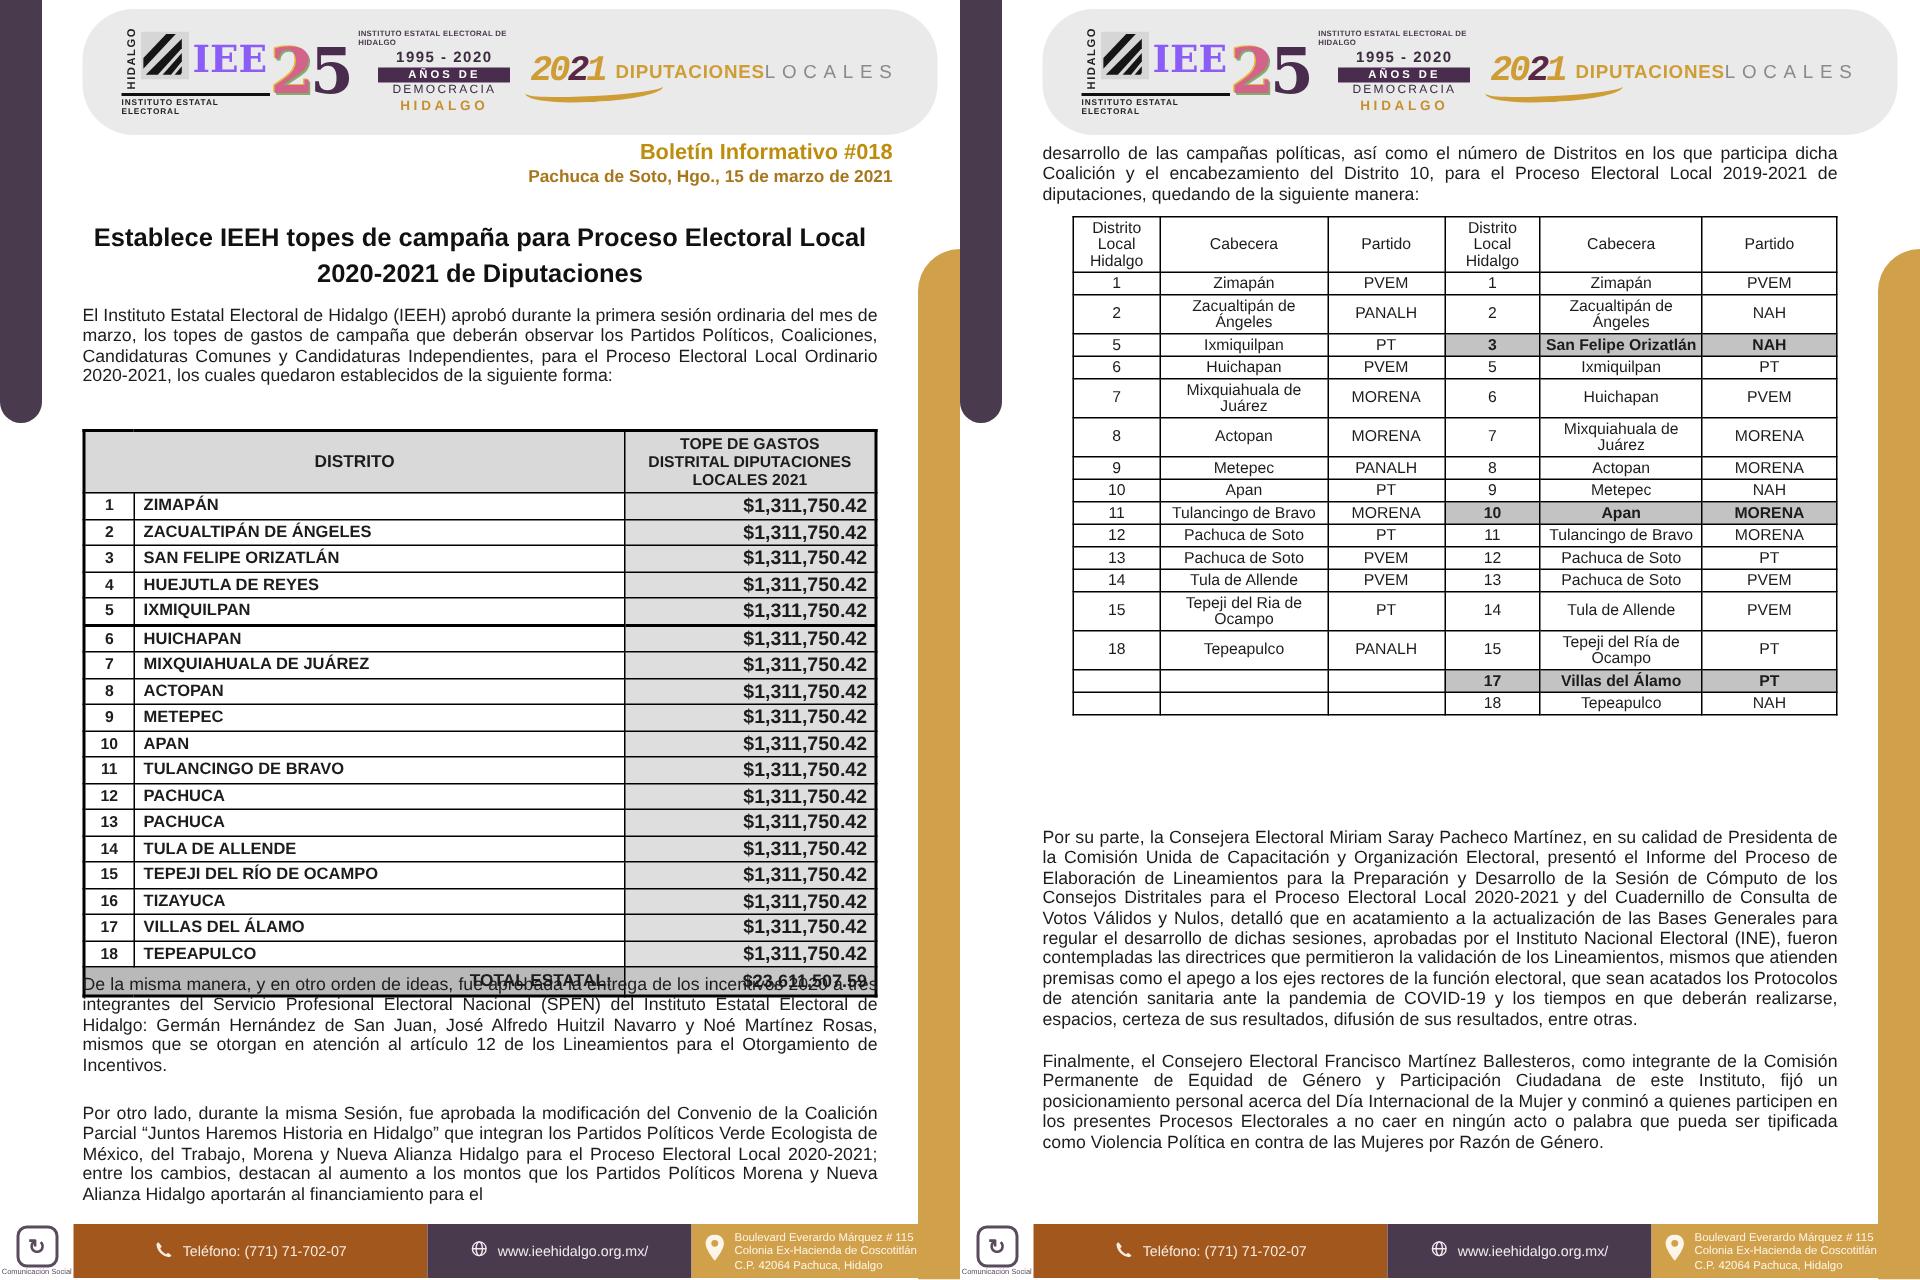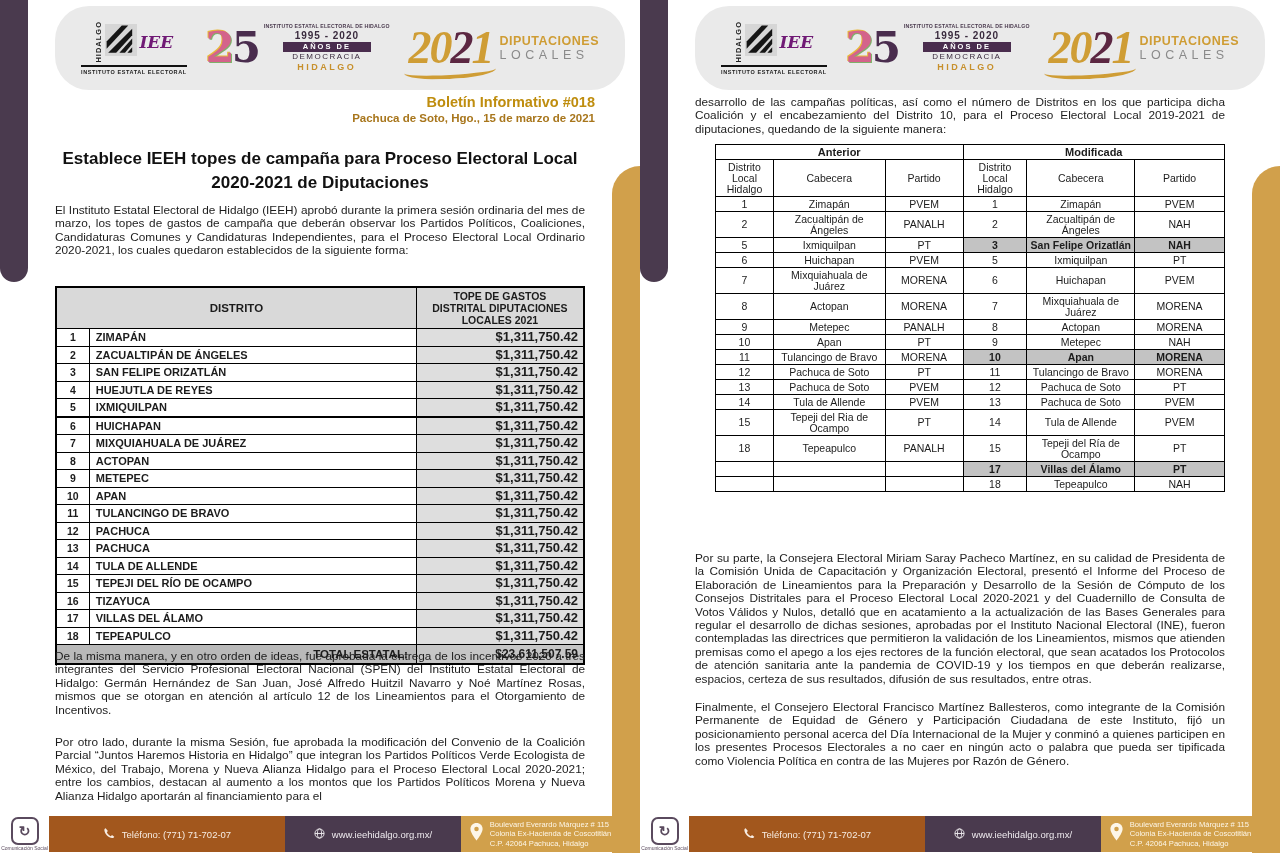--- a/index.html
+++ b/index.html
@@ -17,44 +17,44 @@
   
   .hdr{position:absolute;left:55px;top:6px;width:570px;height:84px;background:#eaeaea;
        border-radius:34px;display:flex;align-items:center;justify-content:space-between;
        padding:0 26px;box-sizing:border-box;}
 
   
   .lg-ieeh{display:flex;flex-direction:column;align-items:center;}
   .ieeh-top{display:flex;align-items:center;gap:2px;}
   .ieeh-vert{writing-mode:vertical-rl;transform:rotate(180deg);font-size:7.5px;font-weight:bold;
              letter-spacing:1px;color:#222;}
-  .ieeh-iee{font-family:"DejaVu Serif",serif;font-weight:bold;font-size:17px;color:#701a75;line-height:1;font-style:italic;}
+  .ieeh-iee{font-family:"DejaVu Serif",serif;font-weight:bold;font-size:25px;color:#8b5cf6;line-height:1;}
   .ieeh-rule{width:100%;height:2px;background:#111;margin-top:2px;}
   .ieeh-cap{font-size:5.5px;letter-spacing:.6px;color:#222;margin-top:2px;font-weight:bold;}
 
   
   .lg-25{display:flex;align-items:center;gap:6px;}
   .n25{font-weight:bold;font-size:42px;line-height:1;letter-spacing:-3px;font-family:"DejaVu Serif",serif;}
   .n25 .d2{color:#d4638b;text-shadow:1px 1px 0 #7fb069,-1px -1px 0 #e8b93c;}
   .n25 .d5{color:#4a2d4e;}
   .a25{display:flex;flex-direction:column;align-items:center;line-height:1.25;}
   .a25-l1{font-size:5.2px;color:#4a3a4e;font-weight:bold;letter-spacing:.2px;}
   .a25-l2{font-size:10px;font-weight:bold;color:#3a2b3e;letter-spacing:1px;}
   .a25-l3{font-size:7.5px;font-weight:bold;color:#fff;background:#4a2d4e;padding:0 20px;letter-spacing:2px;}
   .a25-l4{font-size:8px;color:#3a2b3e;letter-spacing:1.5px;}
   .a25-l5{font-size:9px;font-weight:bold;color:#c7902c;letter-spacing:2.5px;}
 
   
   .lg-2021{display:flex;align-items:center;gap:7px;}
-  .y2021{position:relative;font-family:Liberation Serif, serif;font-style:italic;font-weight:bold;
-         font-size:46px;line-height:1;letter-spacing:-2px;text-align:center;}
+  .y2021{position:relative;font-family:Liberation Mono, monospace;font-style:italic;font-weight:bold;
+         font-size:24px;line-height:1;letter-spacing:-2px;text-align:center;}
   .y2021 .ga{color:#cf9d35;} .y2021 .pu{color:#5c2742;}
   .swoosh{position:absolute;left:-4px;bottom:-8px;width:92px;height:12px;
           border-bottom:4px solid #cf9d35;border-radius:50%;transform:rotate(-3deg);}
-  .dip{display:flex;flex-direction:column;line-height:1.15;}
+  .dip{display:flex;flex-direction:row;line-height:1.15;}
   .dip1{color:#cf9d35;font-weight:bold;font-size:12.5px;letter-spacing:.5px;}
   .dip2{color:#8a8a8a;font-size:12.5px;letter-spacing:4.5px;}
 
   
   .bol{position:absolute;top:94px;right:45px;width:340px;text-align:right;}
   .bol-title{font-size:14.5px;font-weight:bold;color:#bf8d0e;}
   .bol-date{font-size:11.5px;font-weight:bold;color:#a8761c;margin-top:2px;}
 
   .doc-title{position:absolute;top:147px;left:55px;width:530px;text-align:center;
              font-size:17px;font-weight:bold;line-height:24px;color:#111;}
@@ -371,24 +371,20 @@
     <colgroup>
         <col style="width:58px">
         <col style="width:112px">
         <col style="width:78px">
         <col style="width:64px">
         <col style="width:108px">
         <col style="width:90px">
       </colgroup>
     <thead>
       <tr>
-        <th colspan="3" class="gh">Anterior</th>
-        <th colspan="3" class="gh">Modificada</th>
-      </tr>
-      <tr>
         <th class="ch">Distrito Local Hidalgo</th>
         <th class="ch">Cabecera</th>
         <th class="ch">Partido</th>
         <th class="ch">Distrito Local Hidalgo</th>
         <th class="ch">Cabecera</th>
         <th class="ch">Partido</th>
       </tr>
     </thead>
     <tbody>
         <tr>

